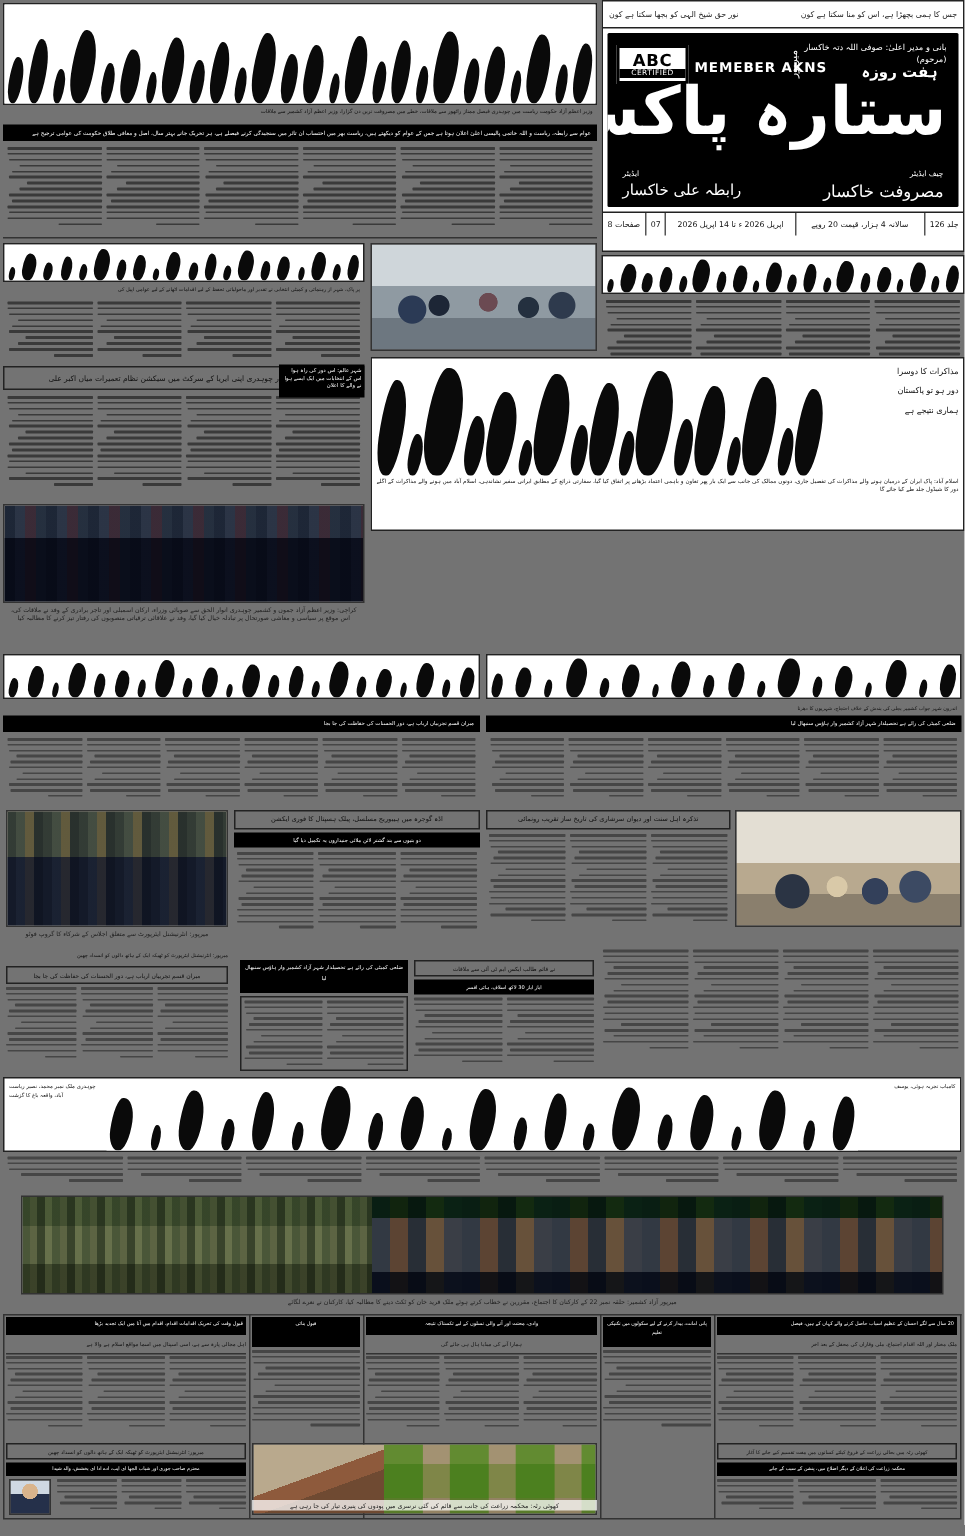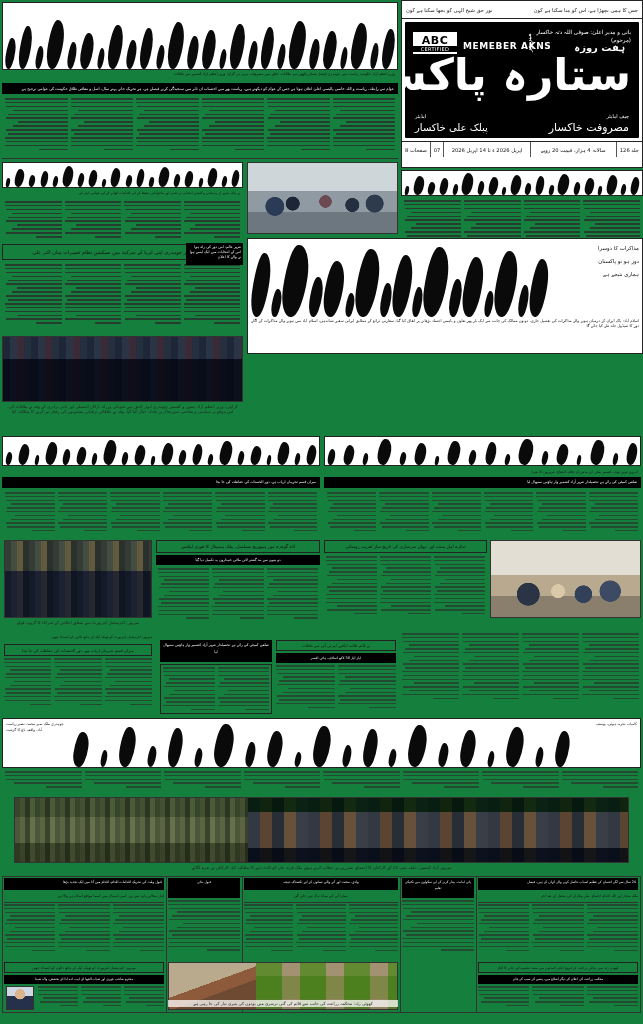--- a/index.html
+++ b/index.html
@@ -2,21 +2,21 @@
 <html lang="ur" dir="rtl"><head>
 <meta charset="utf-8">
 <title>Sitara-e-Pakistan Newspaper Front Page</title>
 <style>
   html,body{margin:0;padding:0;background:#ffffff;}
   body{
     width:643px;height:1024px;overflow:hidden;
     font-family:"DejaVu Sans","Liberation Sans",sans-serif;
     color:#111;
   }
-  .page{position:relative;width:643px;height:1024px;background:#15803d;box-sizing:border-box;}
+  .page{position:relative;width:643px;height:1024px;background:#737373;box-sizing:border-box;}
 
   
   .lines{--lh:3.1px;--gap:2.3px;}
   .lines i{
     display:block;height:1.6px;background:#2a2a2a;opacity:.78;
     margin:0 0 2.3px 0;border-radius:.5px;
   }
   .lines i:nth-child(4n){width:88%;}
   .lines i:nth-child(5n){width:95%;}
   .lines i:nth-child(7n){width:79%;}
@@ -160,21 +160,21 @@
       <div class="mh-weekly">ہفت روزہ</div>
       <div class="mh-title">ستارہ پاکستان</div>
       <div class="mh-city">میرپور</div>
 
       <div class="mh-editor">
         <small>چیف ایڈیٹر</small>
         <span>مصروفت خاکسار</span>
       </div>
       <div class="mh-editor2">
         <small>ایڈیٹر</small>
-        <span>پبلک علی خاکسار</span>
+        <span>رابطہ علی خاکسار</span>
       </div>
     </div>
 
     <div class="mh-bar">
       <div>جلد 126</div>
       <div class="grow">سالانہ 4 ہزار، قیمت 20 روپے</div>
       <div class="grow">اپریل 2026 ء تا 14 اپریل 2026</div>
       <div>07</div>
       <div>صفحات 8</div>
     </div>

